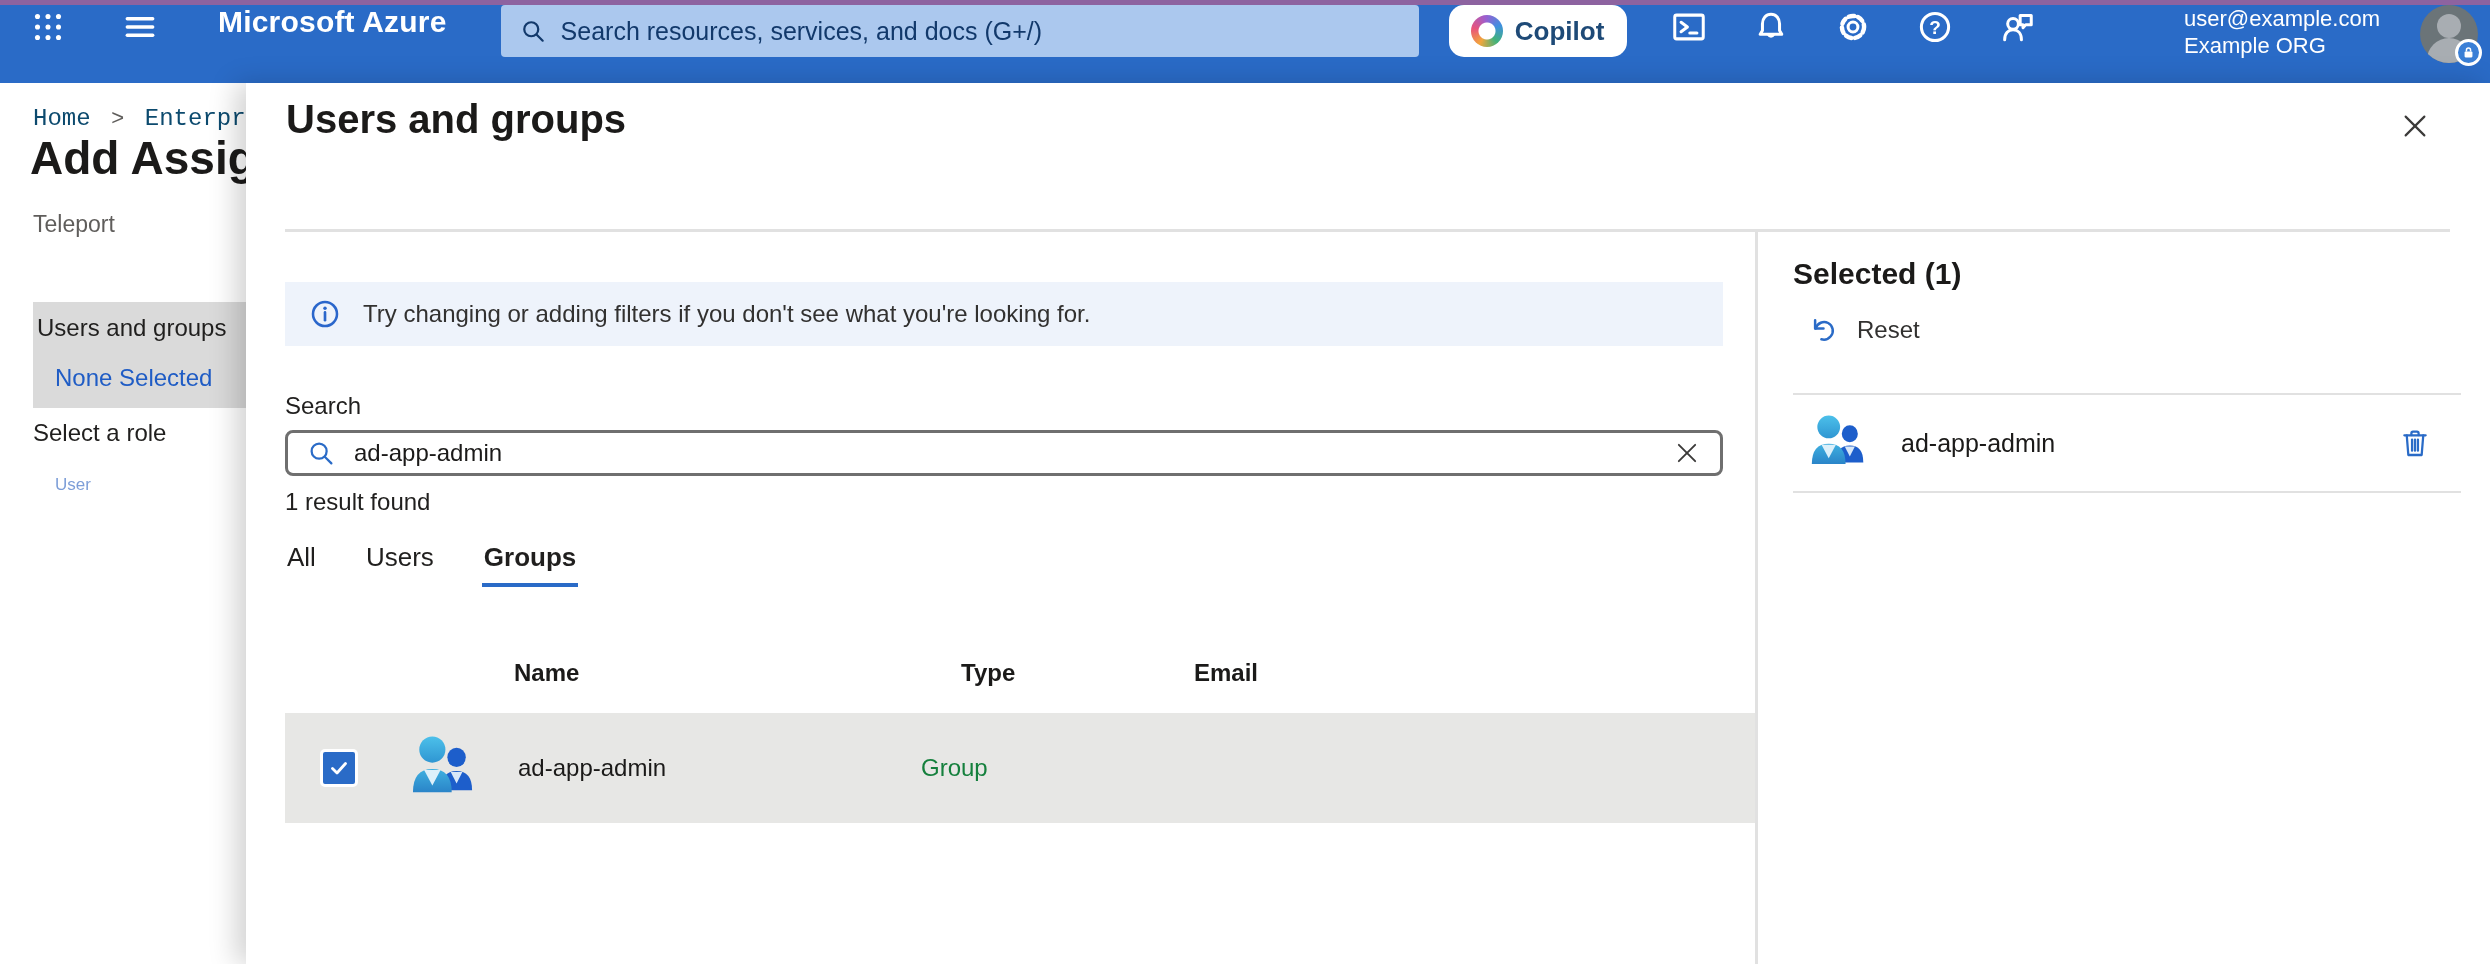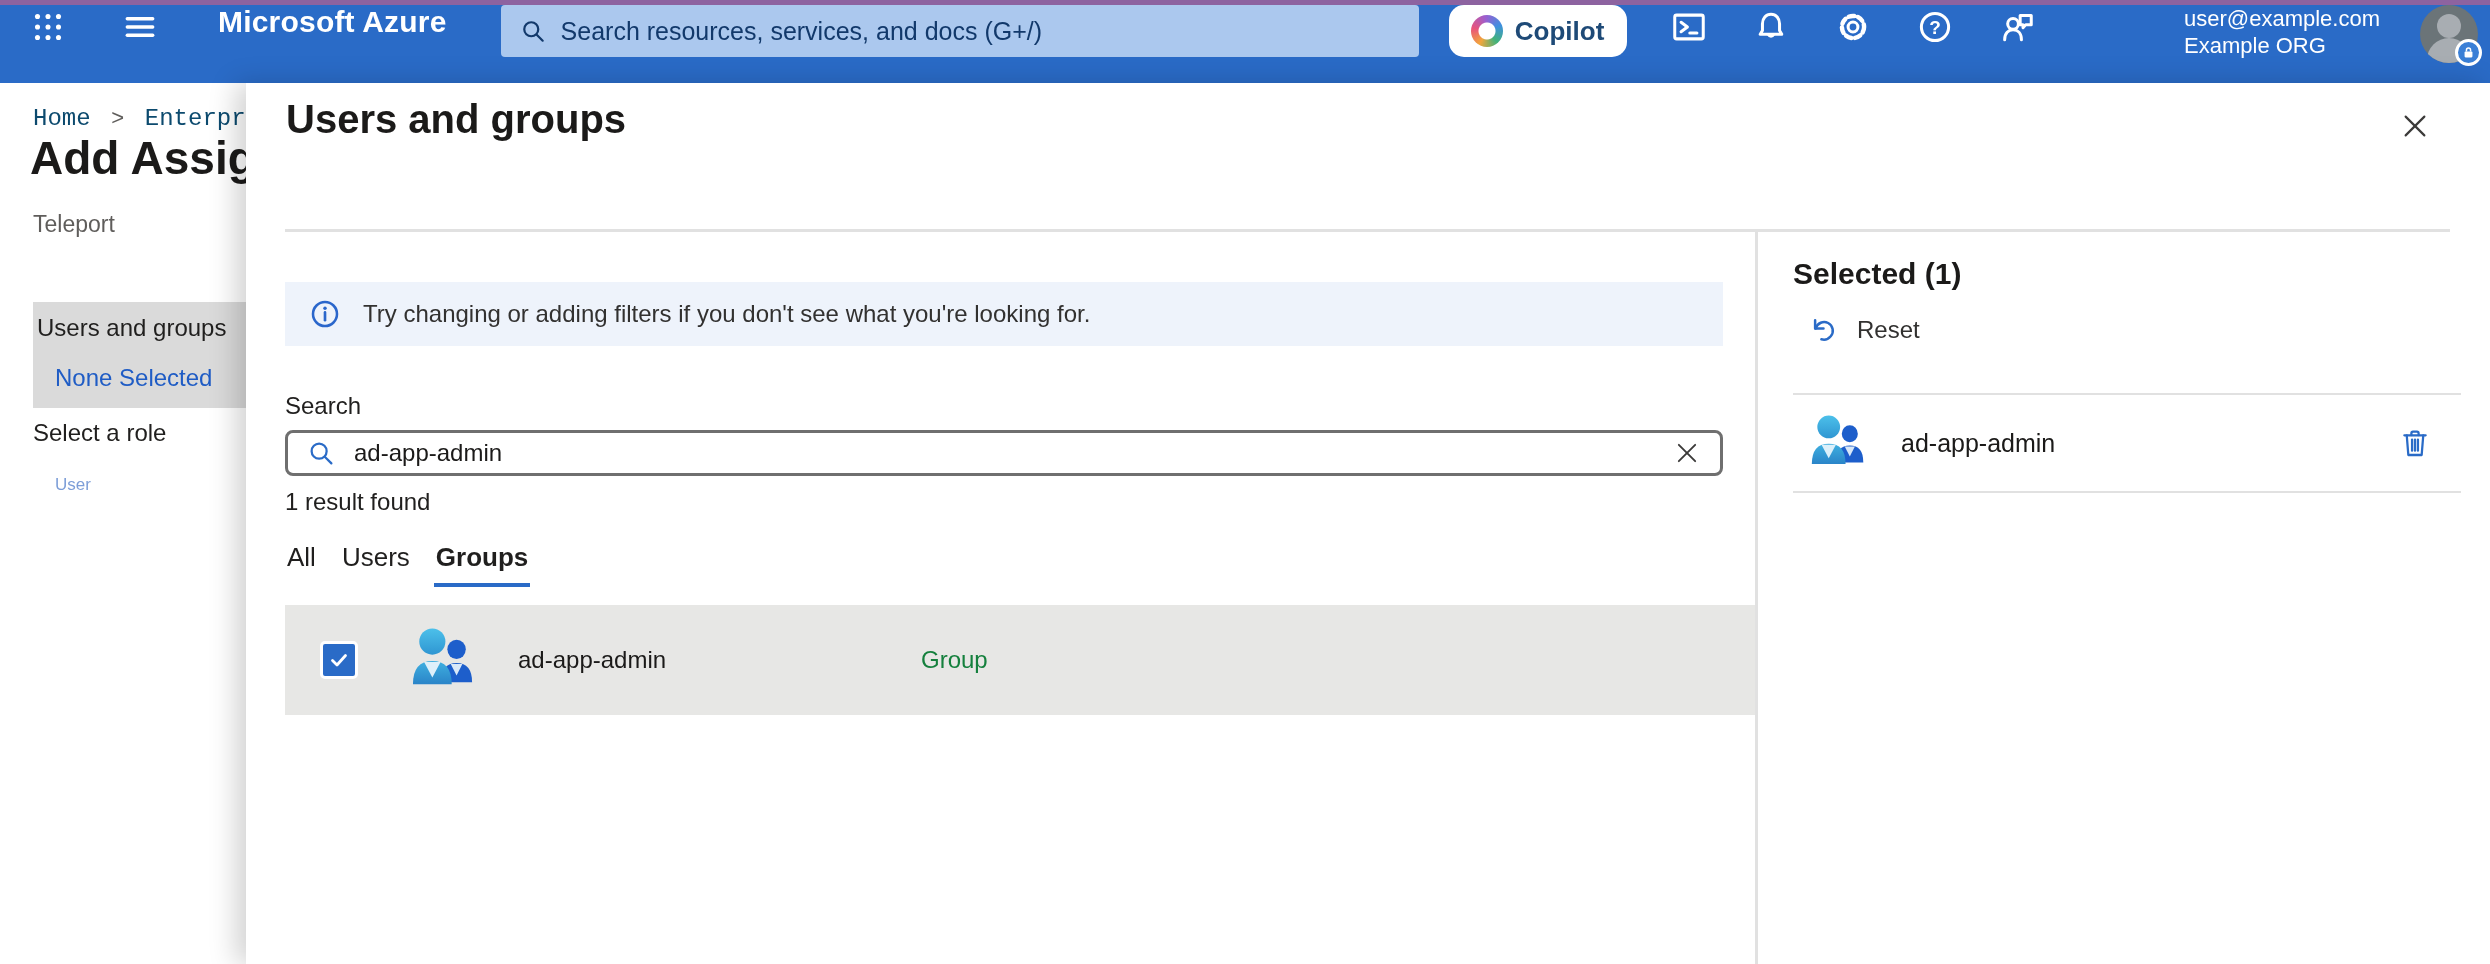--- a/index.html
+++ b/index.html
@@ -61,21 +61,21 @@
   .banner { margin-top:34px; height:64px; background:#eef3fb; display:flex; align-items:center;
             padding-left:24px; gap:22px; }
   .banner-text { font-size:24px; color:#323130; }
   .search-label { margin-top:46px; font-size:24px; color:#201f1e; height:28px; }
   .search-box { margin-top:10px; height:46px; border:3px solid #6f6f6f; border-radius:8px;
                 display:flex; align-items:center; padding:0 18px; gap:18px; background:#fff; cursor:text; }
   .search-value { font-size:24px; color:#1b1a19; }
   .clear-btn { margin-left:auto; width:30px; height:30px; background:none; border:none; cursor:pointer;
                display:flex; align-items:center; justify-content:center; }
   .results { margin-top:12px; font-size:24px; color:#201f1e; height:28px; }
-  .tabs { margin-top:26px; display:flex; gap:22px; font-size:26px; color:#201f1e; }
+  .tabs { margin-top:26px; display:flex; gap:46px; font-size:26px; color:#201f1e; }
   .tab { padding:0 2px 10px; cursor:pointer; border-bottom:4px solid transparent; }
   .tab.active { font-weight:700; border-bottom-color:#2a6bc7; }
   .table-head { margin-top:64px; height:44px; display:flex; align-items:center;
                 font-size:24px; font-weight:700; color:#1b1a19; }
   .th-spacer { width:229px; flex:none; }
   .th-name { width:447px; flex:none; }
   .th-type { width:233px; flex:none; }
   .row { margin-top:18px; width:1470px; height:110px; background:#e7e7e5; display:flex; align-items:center; cursor:pointer; }
   .checkbox { margin-left:35px; width:38px; height:38px; flex:none; background:#2a6bc7; border:3px solid #fff;
               border-radius:5px; display:flex; align-items:center; justify-content:center; cursor:pointer; }
@@ -267,20 +267,26 @@
           </button>
         </div>
         <div class="results">1 result found</div>
 
         <div class="tabs">
           <div class="tab">All</div>
           <div class="tab">Users</div>
           <div class="tab active">Groups</div>
         </div>
 
+        <div class="table-head">
+          <span class="th-spacer"></span>
+          <span class="th-name">Name</span>
+          <span class="th-type">Type</span>
+          <span class="th-email">Email</span>
+        </div>
 
         <div class="row">
           <div class="checkbox" role="checkbox" aria-checked="true">
             <svg width="24" height="24" viewBox="0 0 24 24">
               <path d="M5.5 12.5 L10 17 L18.5 7.5" stroke="#fff" stroke-width="2.8" fill="none" stroke-linecap="round" stroke-linejoin="round"></path>
             </svg>
           </div>
           <svg class="group-icon" width="62" height="68" viewBox="0 0 64 68">
             <defs>
               <linearGradient id="gl1" x1="0" y1="0" x2="0" y2="1">

